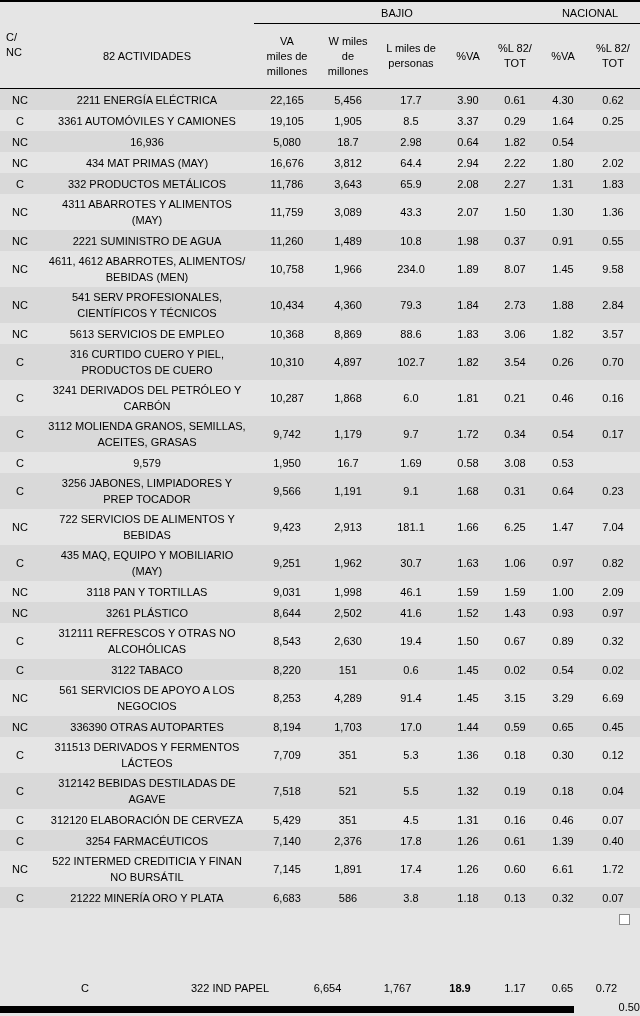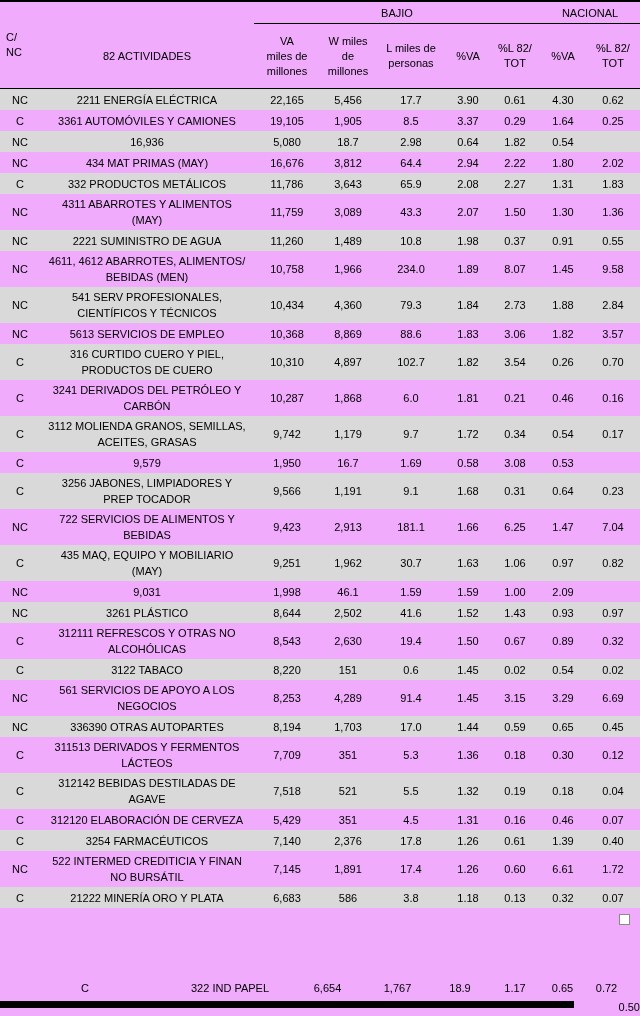--- a/index.html
+++ b/index.html
@@ -7,21 +7,21 @@
   body {
     width:640px;
     font-family:"Liberation Sans", sans-serif;
     font-size:11px;
     color:#000;
   }
   .page {
     width:640px; height:1016px;
     border-top:2px solid #000;
     display:flex; flex-direction:column;
-    position:relative; background:#f0abfc; overflow:hidden;
+    position:relative; background:#e5e5e5; overflow:hidden;
   }
   .grid {
     display:grid;
     grid-template-columns:40px 214px 66px 56px 70px 44px 50px 46px 54px;
   }
   
   .group-row { height:22px; }
   .group-label {
     display:flex; align-items:center; justify-content:center;
     border-bottom:1px solid #000; height:100%;
@@ -54,26 +54,26 @@
     width:11px; height:11px;
     border:1px solid #8a8a8a; background:#fff;
   }
   
   .footer-row { display:flex; align-items:center; min-height:22px; }
   .fcell { text-align:center; line-height:16px; }
   .fcell:nth-child(1){ width:170px; }
   .fcell:nth-child(2){ width:120px; }
   .fcell:nth-child(3){ width:75px; }
   .fcell:nth-child(4){ width:65px; }
-  .fcell:nth-child(5){ width:60px; }
+  .fcell:nth-child(5){ width:60px;font-weight:bold; }
   .fcell:nth-child(6){ width:50px; }
   .fcell:nth-child(7){ width:45px; }
   .fcell:nth-child(8){ width:43px; }
   
-  .bottom-row { display:flex; align-items:flex-start; padding:2px 0 3px 0;gap:40px; }
+  .bottom-row { display:flex; align-items:flex-end; padding:2px 0 3px 0;gap:40px; }
   .bar { height:7px; background:#000; width:612px; }
   .overflow-val { margin-left:5px; }
 </style>
 </head>
 <body>
 
 <div class="page">
 
   <div class="grid group-row">
     <div class="group-label gh-bajio">BAJIO</div>
@@ -281,20 +281,21 @@
         <div class="tcell col2">9,251</div>
         <div class="tcell col3">1,962</div>
         <div class="tcell col4">30.7</div>
         <div class="tcell col5">1.63</div>
         <div class="tcell col6">1.06</div>
         <div class="tcell col7">0.97</div>
         <div class="tcell col8">0.82</div>
       </div>
       <div class="grid trow">
         <div class="tcell col0">NC</div>
+        <div class="tcell col1">3118 PAN Y TORTILLAS</div>
         <div class="tcell col2">9,031</div>
         <div class="tcell col3">1,998</div>
         <div class="tcell col4">46.1</div>
         <div class="tcell col5">1.59</div>
         <div class="tcell col6">1.59</div>
         <div class="tcell col7">1.00</div>
         <div class="tcell col8">2.09</div>
       </div>
       <div class="grid trow shaded">
         <div class="tcell col0">NC</div>

